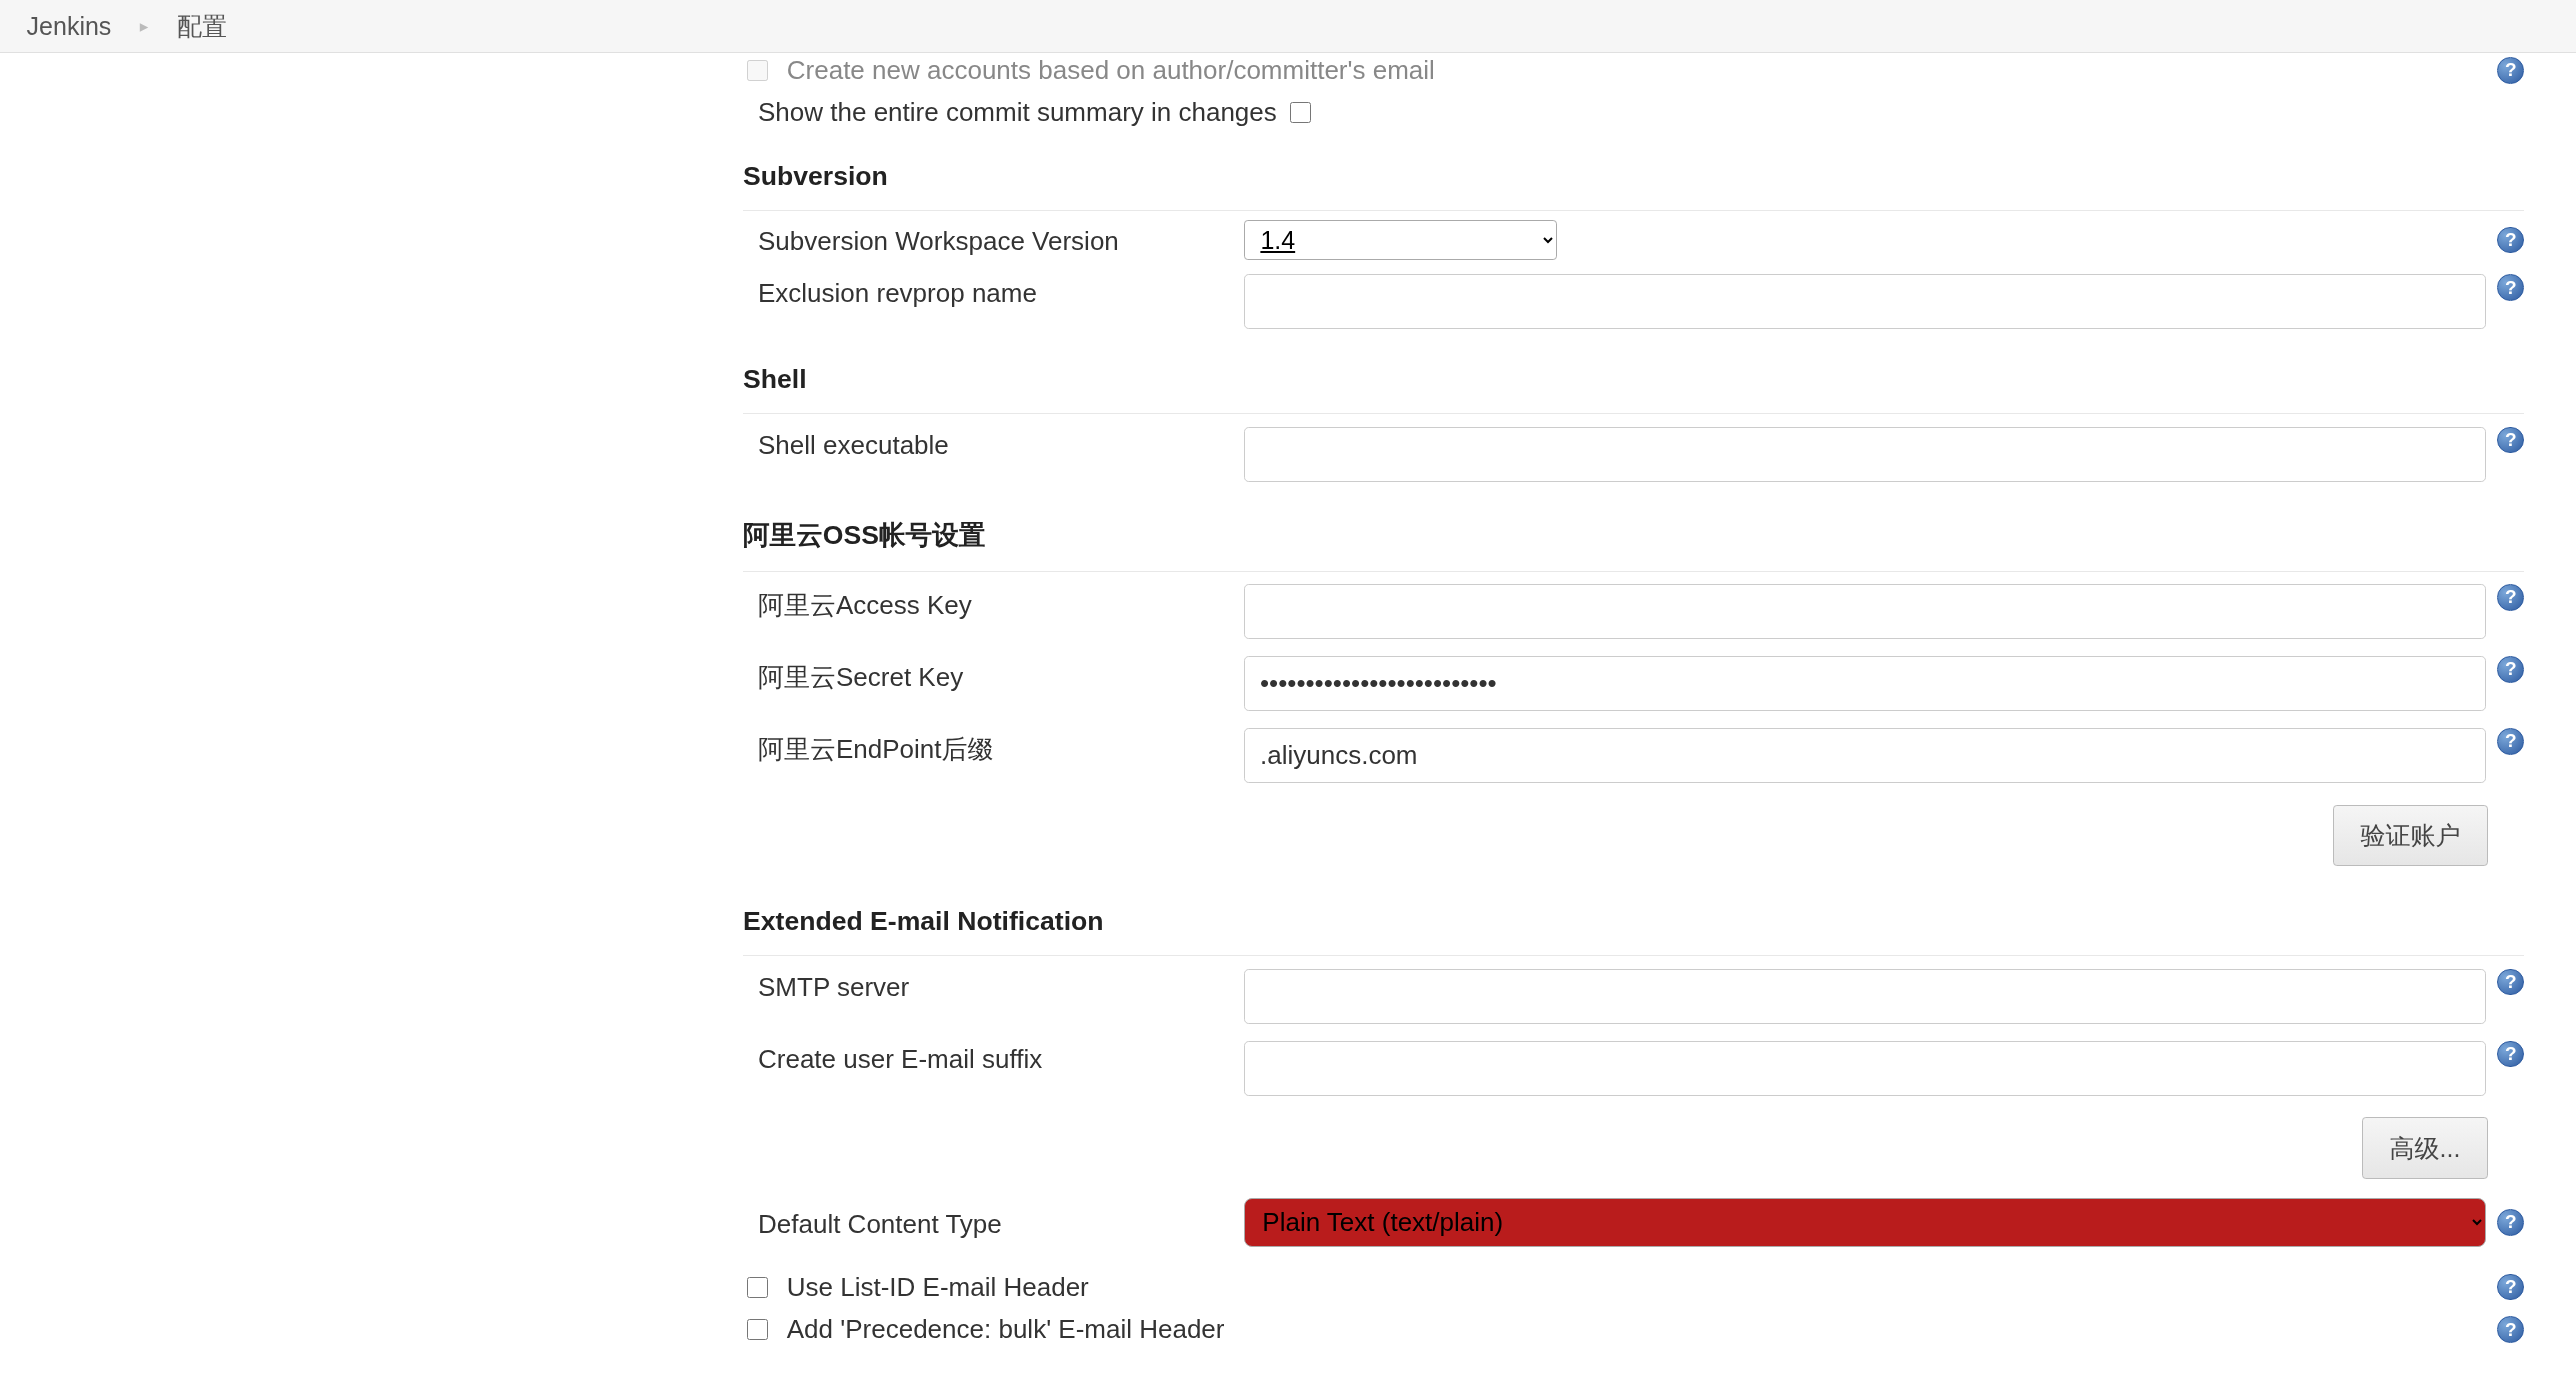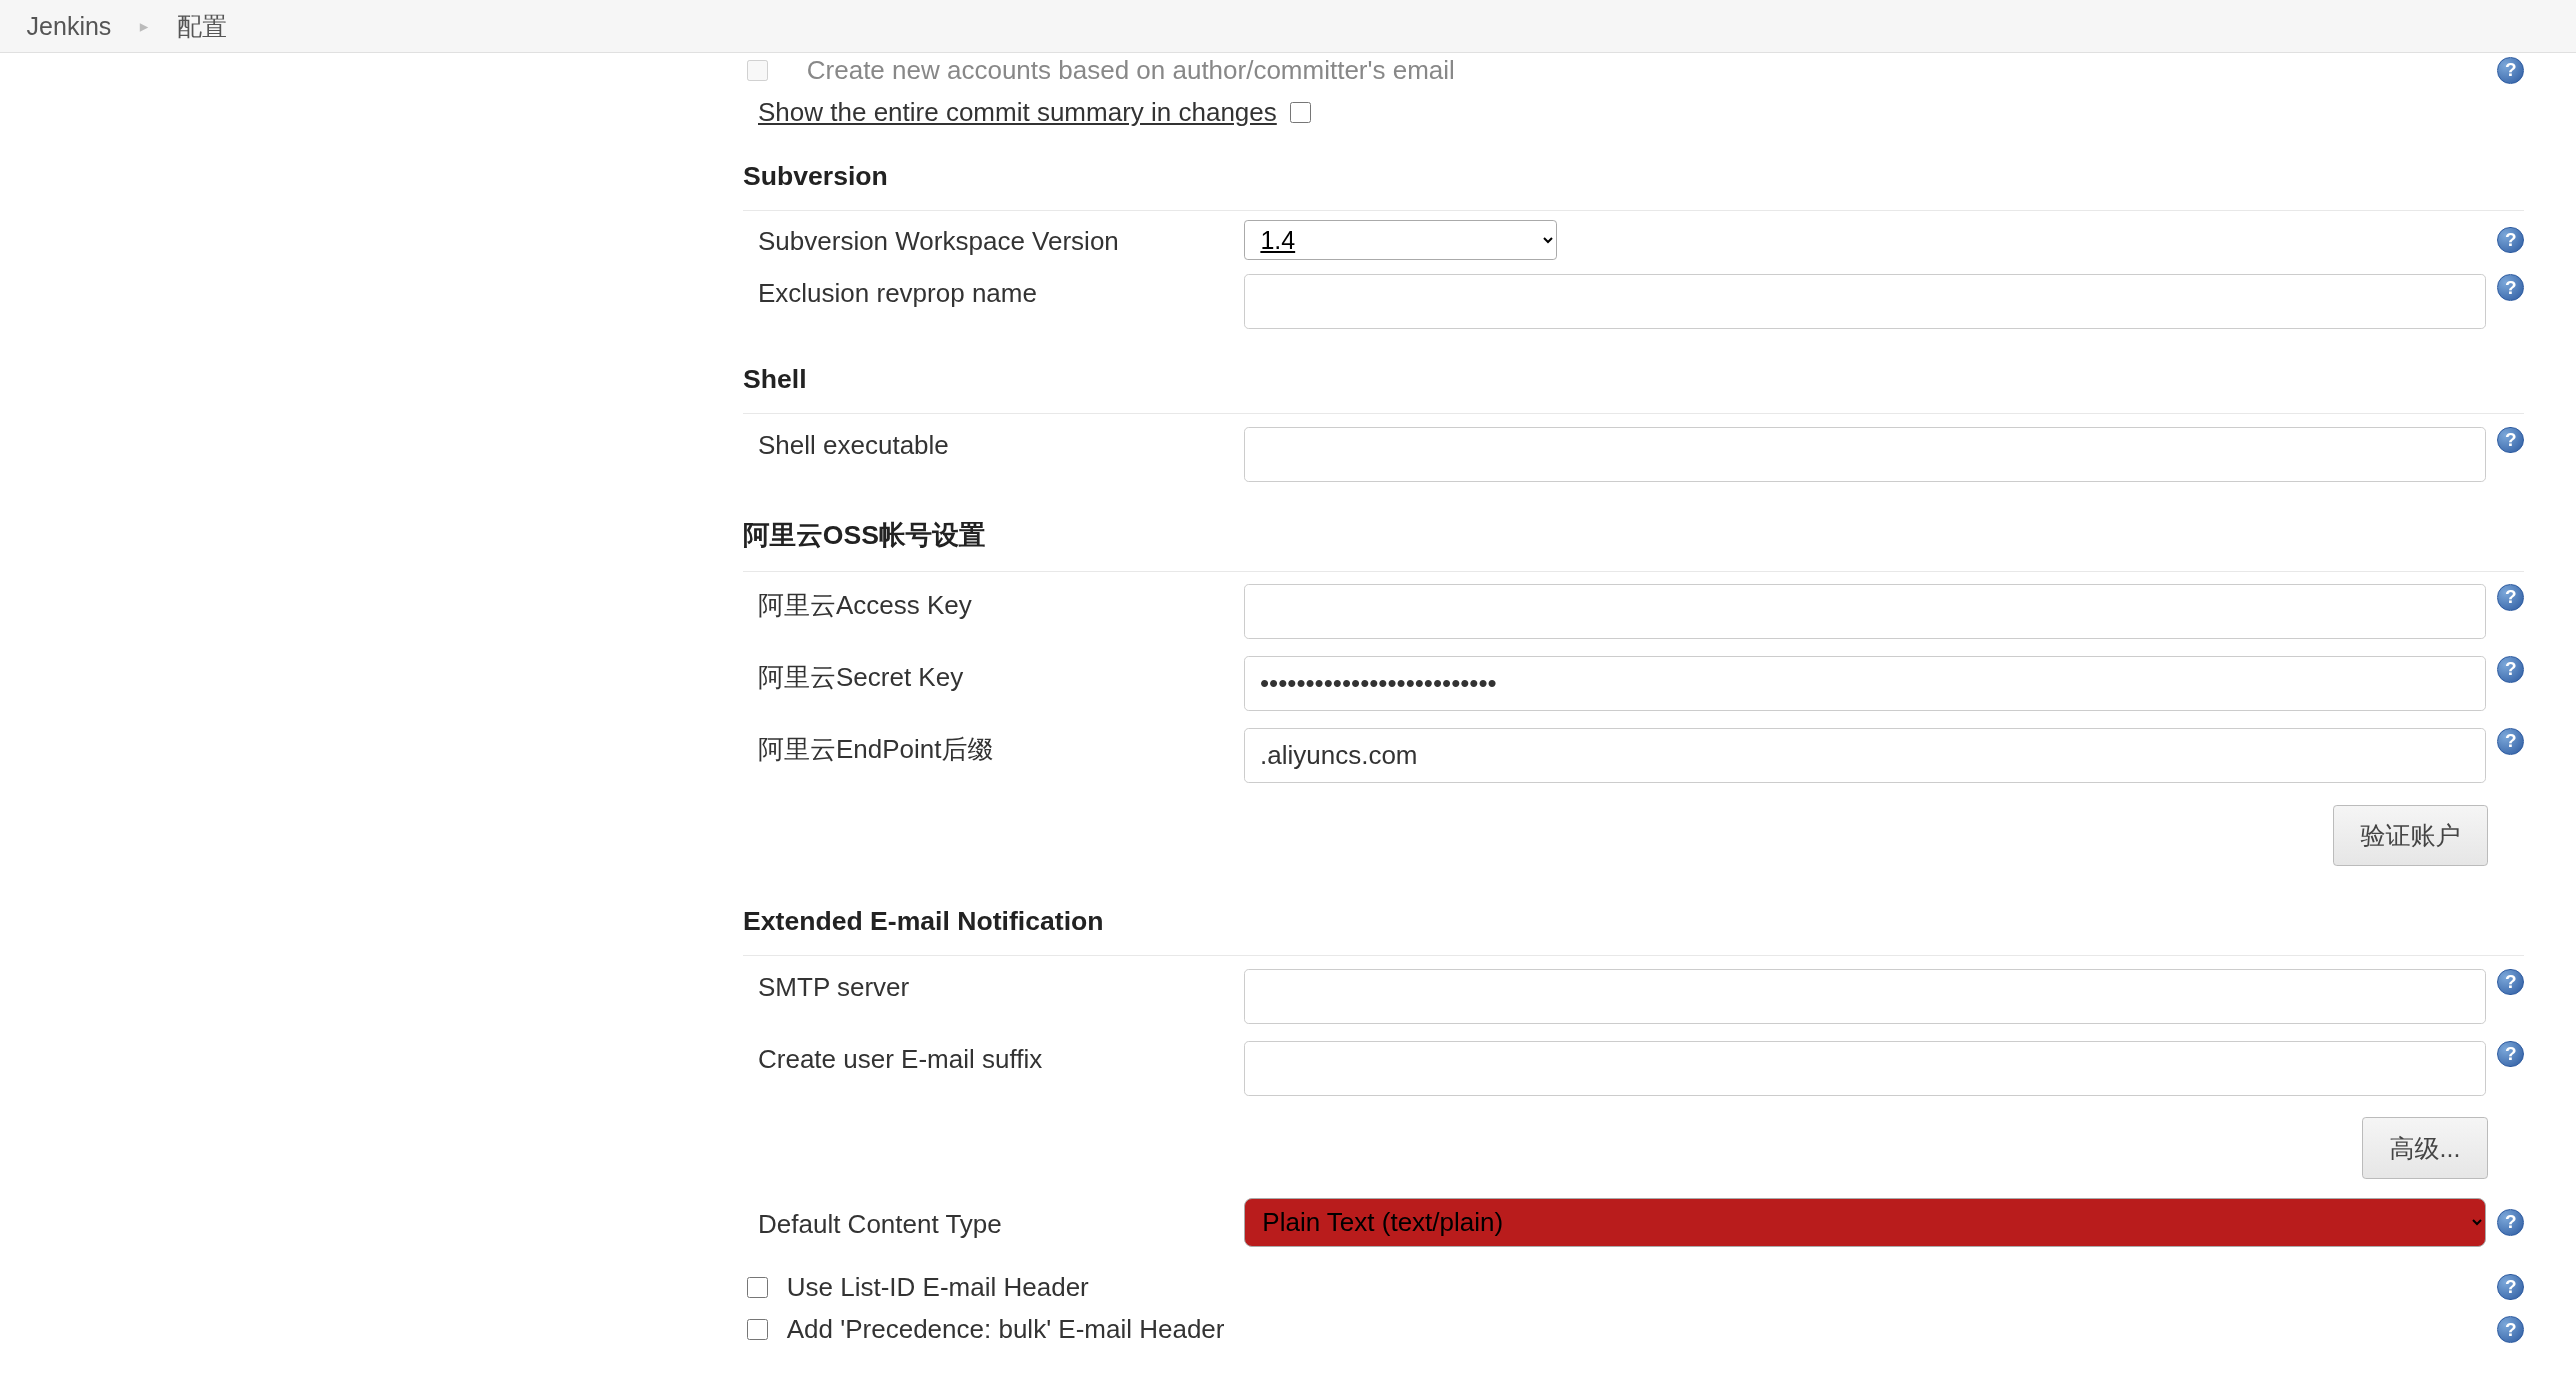--- a/index.html
+++ b/index.html
@@ -137,21 +137,20 @@
     .checkbox-row-inline {
       display: flex;
       align-items: center;
       padding: 5.7px 0;
       padding-left: 15px;
     }
     .checkbox-row-inline .cb-label {
       font-size: 26px;
       color: #333;
       margin-right: 13.3px;
-      text-decoration: underline;
     }
     .btn {
       background: linear-gradient(#f5f5f5, #e6e6e6);
       border: 0.9px solid #bbb;
       border-radius: 3.8px;
       padding: 13.3px 26.6px;
       font-size: 25px;
       color: #444;
       cursor: pointer;
     }
@@ -180,21 +179,21 @@
 
 <div class="breadcrumb-bar">
   <span class="breadcrumb-link">Jenkins</span>
   <span class="breadcrumb-sep">▸</span>
   <span class="breadcrumb-link">配置</span>
 </div>
 
 <div class="main">
   <div class="config-form">
 
-    <div class="checkbox-row" style="margin-top:-3.8px;gap:20px;">
+    <div class="checkbox-row" style="margin-top:-3.8px;">
       <input type="checkbox" disabled="" style="">
       <span class="cb-label" style="color:#888;">Create new accounts based on author/committer's email</span>
       <div class="help-col">
           <div class="help-icon">?</div>
         </div>
     </div>
 
     <div class="checkbox-row-inline">
       <span class="cb-label">Show the entire commit summary in changes</span>
       <input type="checkbox" style="">

